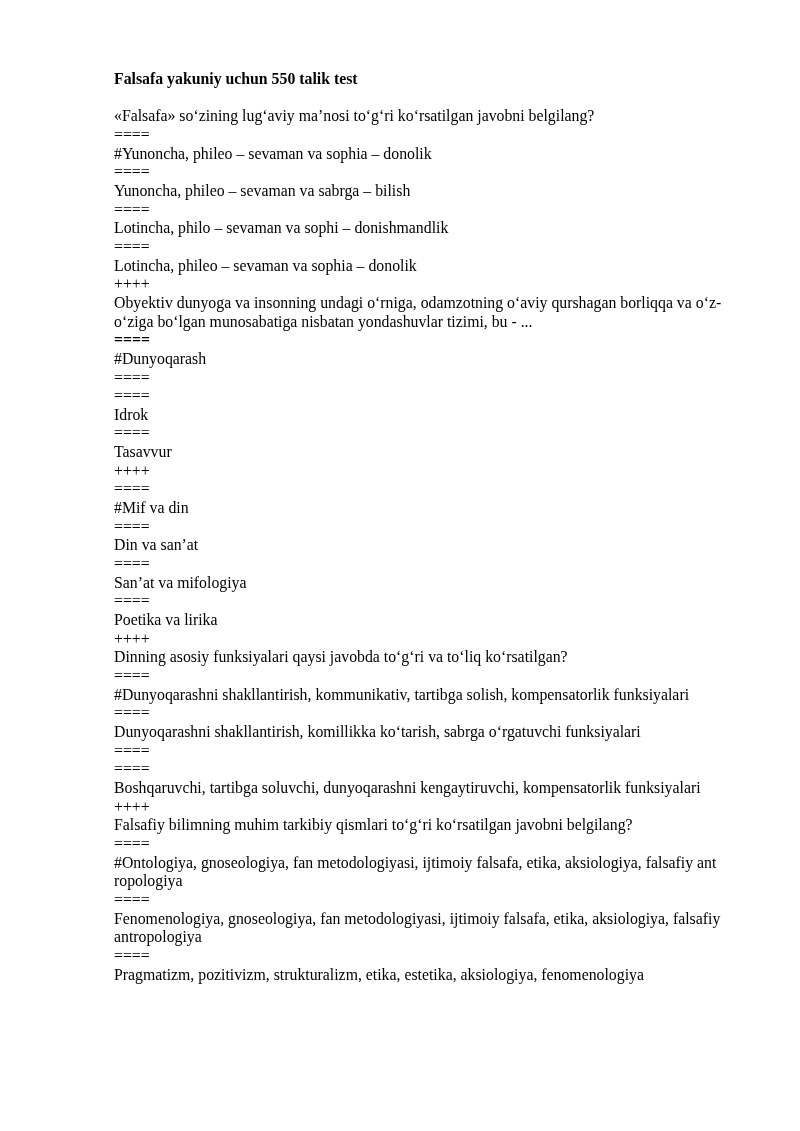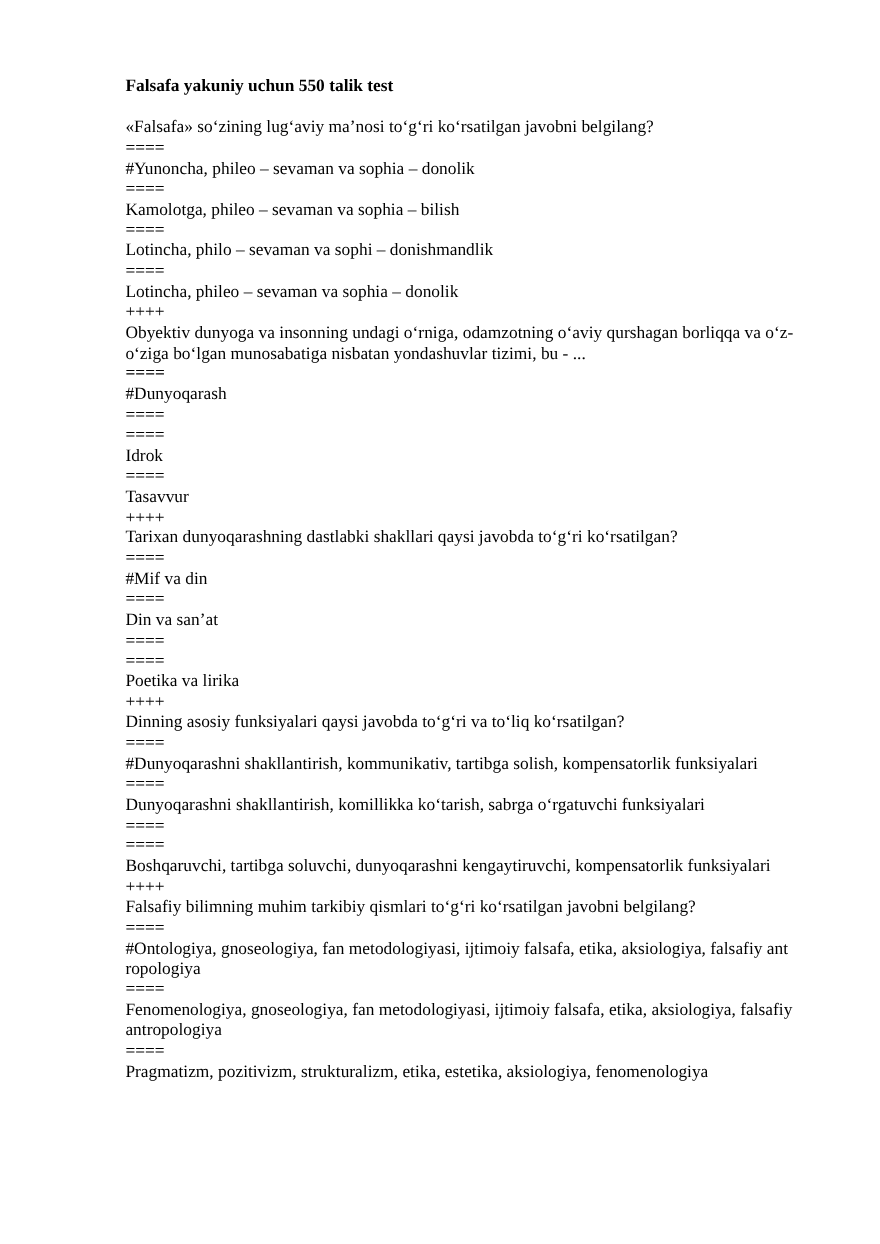--- a/index.html
+++ b/index.html
@@ -50,41 +50,41 @@
 
 <div class="page">
   <div class="content">
     <p class="line title">Falsafa yakuniy uchun 550 talik test</p>
     <div id="doc-body">
         <p class="line blank">&nbsp;</p>
         <p class="line question">«Falsafa» so‘zining lug‘aviy ma’nosi to‘g‘ri ko‘rsatilgan javobni belgilang?</p>
         <p class="line separator">====</p>
         <p class="line answer">#Yunoncha, phileo – sevaman va sophia – donolik</p>
         <p class="line separator">====</p>
-        <p class="line answer">Kamolotga, phileo – sevaman va sophia – bilish</p>
+        <p class="line answer">Yunoncha, phileo – sevaman va sabrga – bilish</p>
         <p class="line separator">====</p>
         <p class="line answer">Lotincha, philo – sevaman va sophi – donishmandlik</p>
         <p class="line separator">====</p>
         <p class="line answer">Lotincha, phileo – sevaman va sophia – donolik</p>
         <p class="line plus">++++</p>
         <p class="line question">Obyektiv dunyoga va insonning undagi o‘rniga, odamzotning o‘aviy qurshagan borliqqa va o‘z-o‘ziga bo‘lgan munosabatiga nisbatan yondashuvlar tizimi, bu - ...</p>
         <p class="line separator-bold">====</p>
         <p class="line answer">#Dunyoqarash</p>
         <p class="line separator">====</p>
         <p class="line separator">====</p>
         <p class="line answer">Idrok</p>
         <p class="line separator">====</p>
         <p class="line answer">Tasavvur</p>
         <p class="line plus">++++</p>
-        <p class="line question">Tarixan dunyoqarashning dastlabki shakllari qaysi javobda to‘g‘ri ko‘rsatilgan?</p>
         <p class="line separator">====</p>
         <p class="line answer">#Mif va din</p>
         <p class="line separator">====</p>
         <p class="line answer">Din va san’at</p>
         <p class="line separator">====</p>
+        <p class="line answer">San’at va mifologiya</p>
         <p class="line separator">====</p>
         <p class="line answer">Poetika va lirika</p>
         <p class="line plus">++++</p>
         <p class="line question">Dinning asosiy funksiyalari qaysi javobda to‘g‘ri va to‘liq ko‘rsatilgan?</p>
         <p class="line separator">====</p>
         <p class="line answer">#Dunyoqarashni shakllantirish, kommunikativ, tartibga solish, kompensatorlik funksiyalari</p>
         <p class="line separator">====</p>
         <p class="line answer">Dunyoqarashni shakllantirish, komillikka ko‘tarish, sabrga o‘rgatuvchi funksiyalari</p>
         <p class="line separator">====</p>
         <p class="line separator">====</p>

